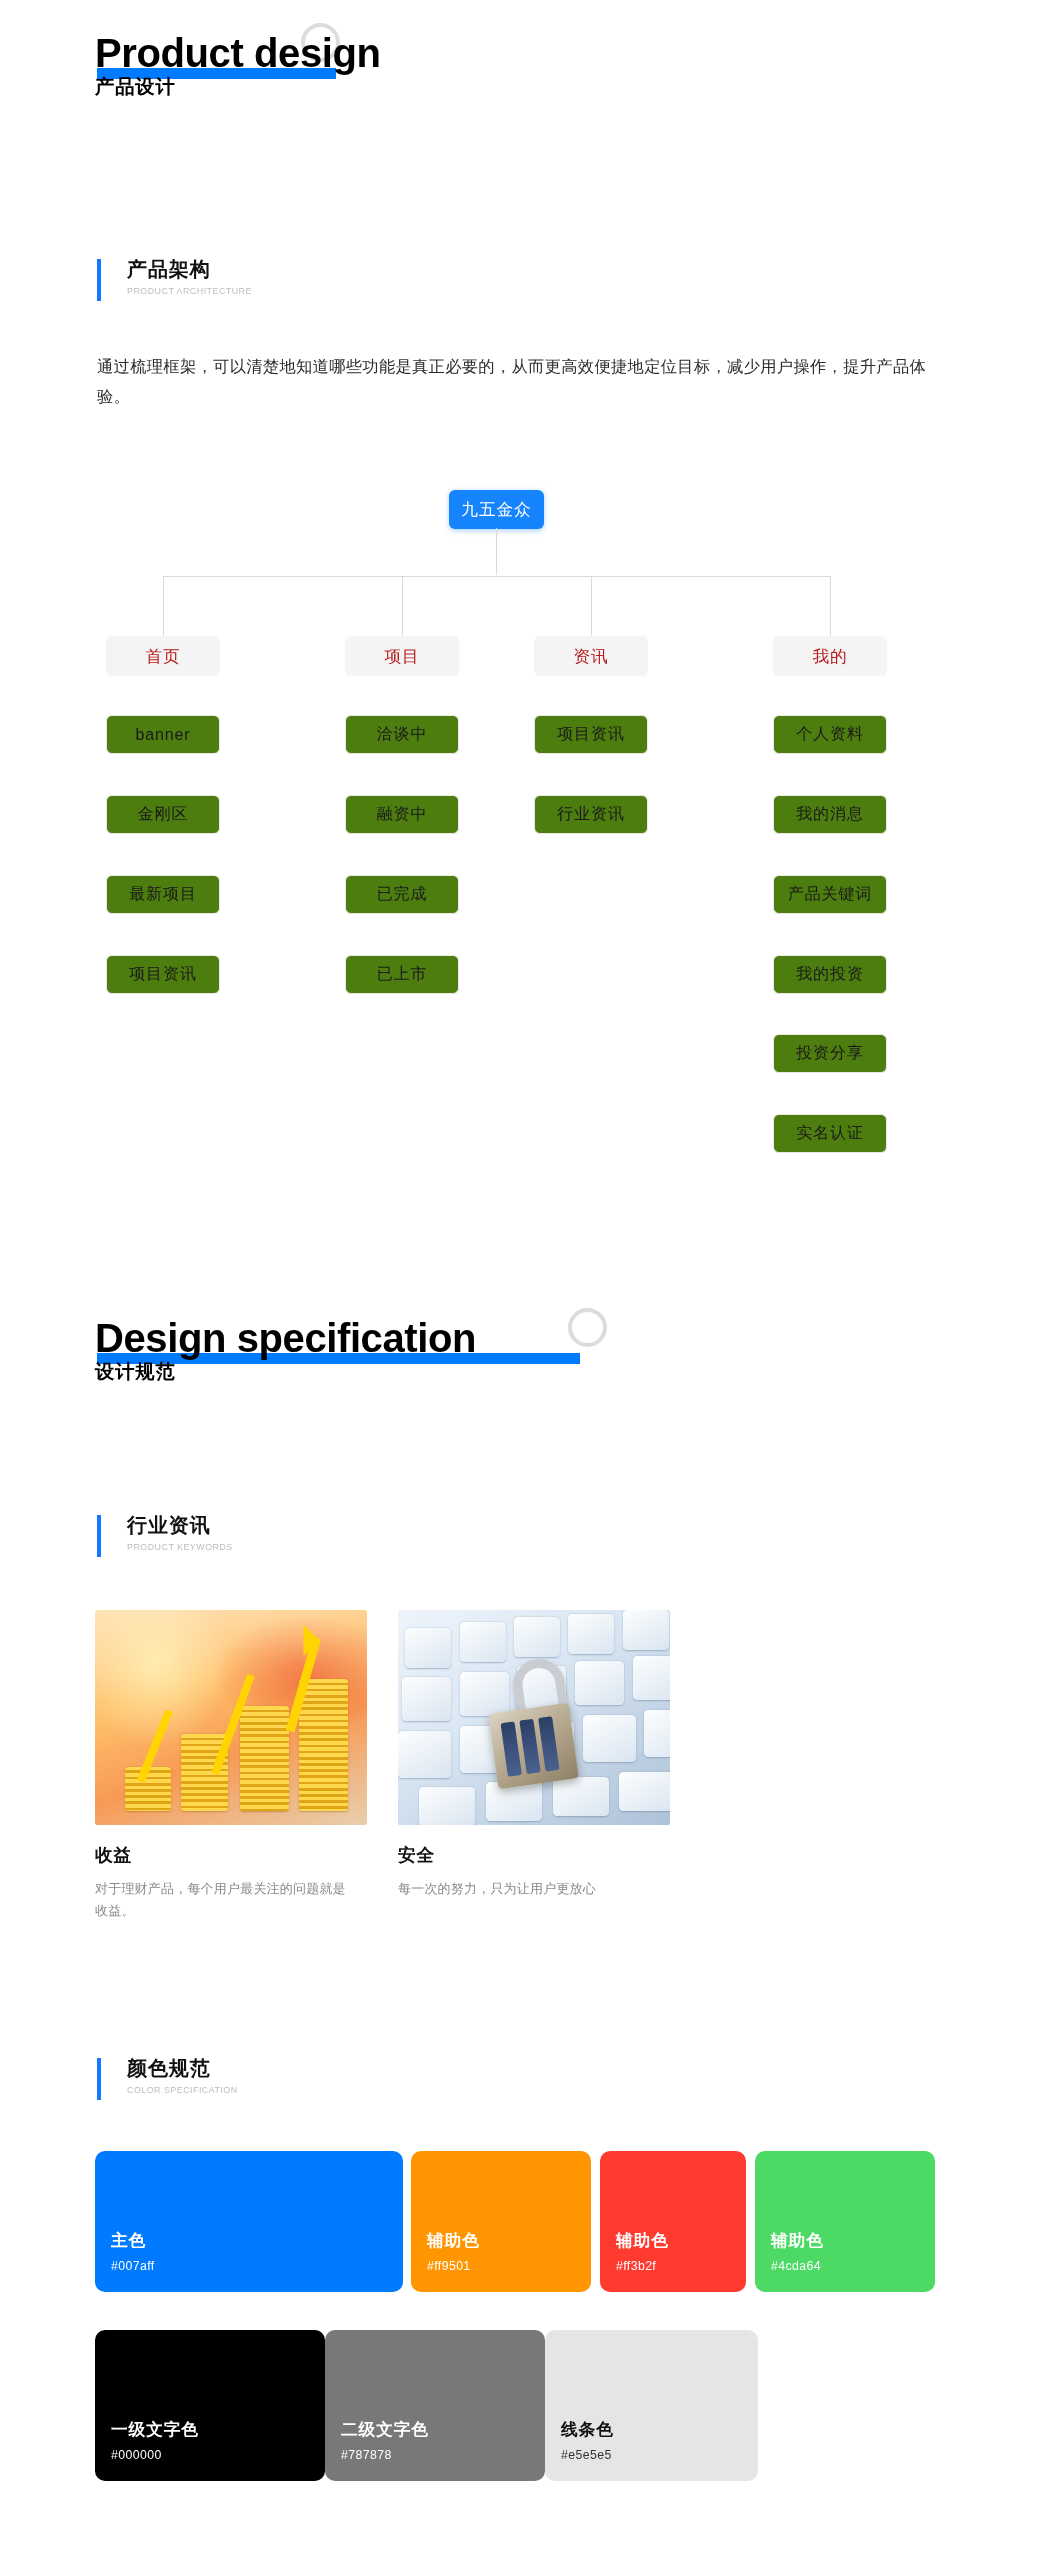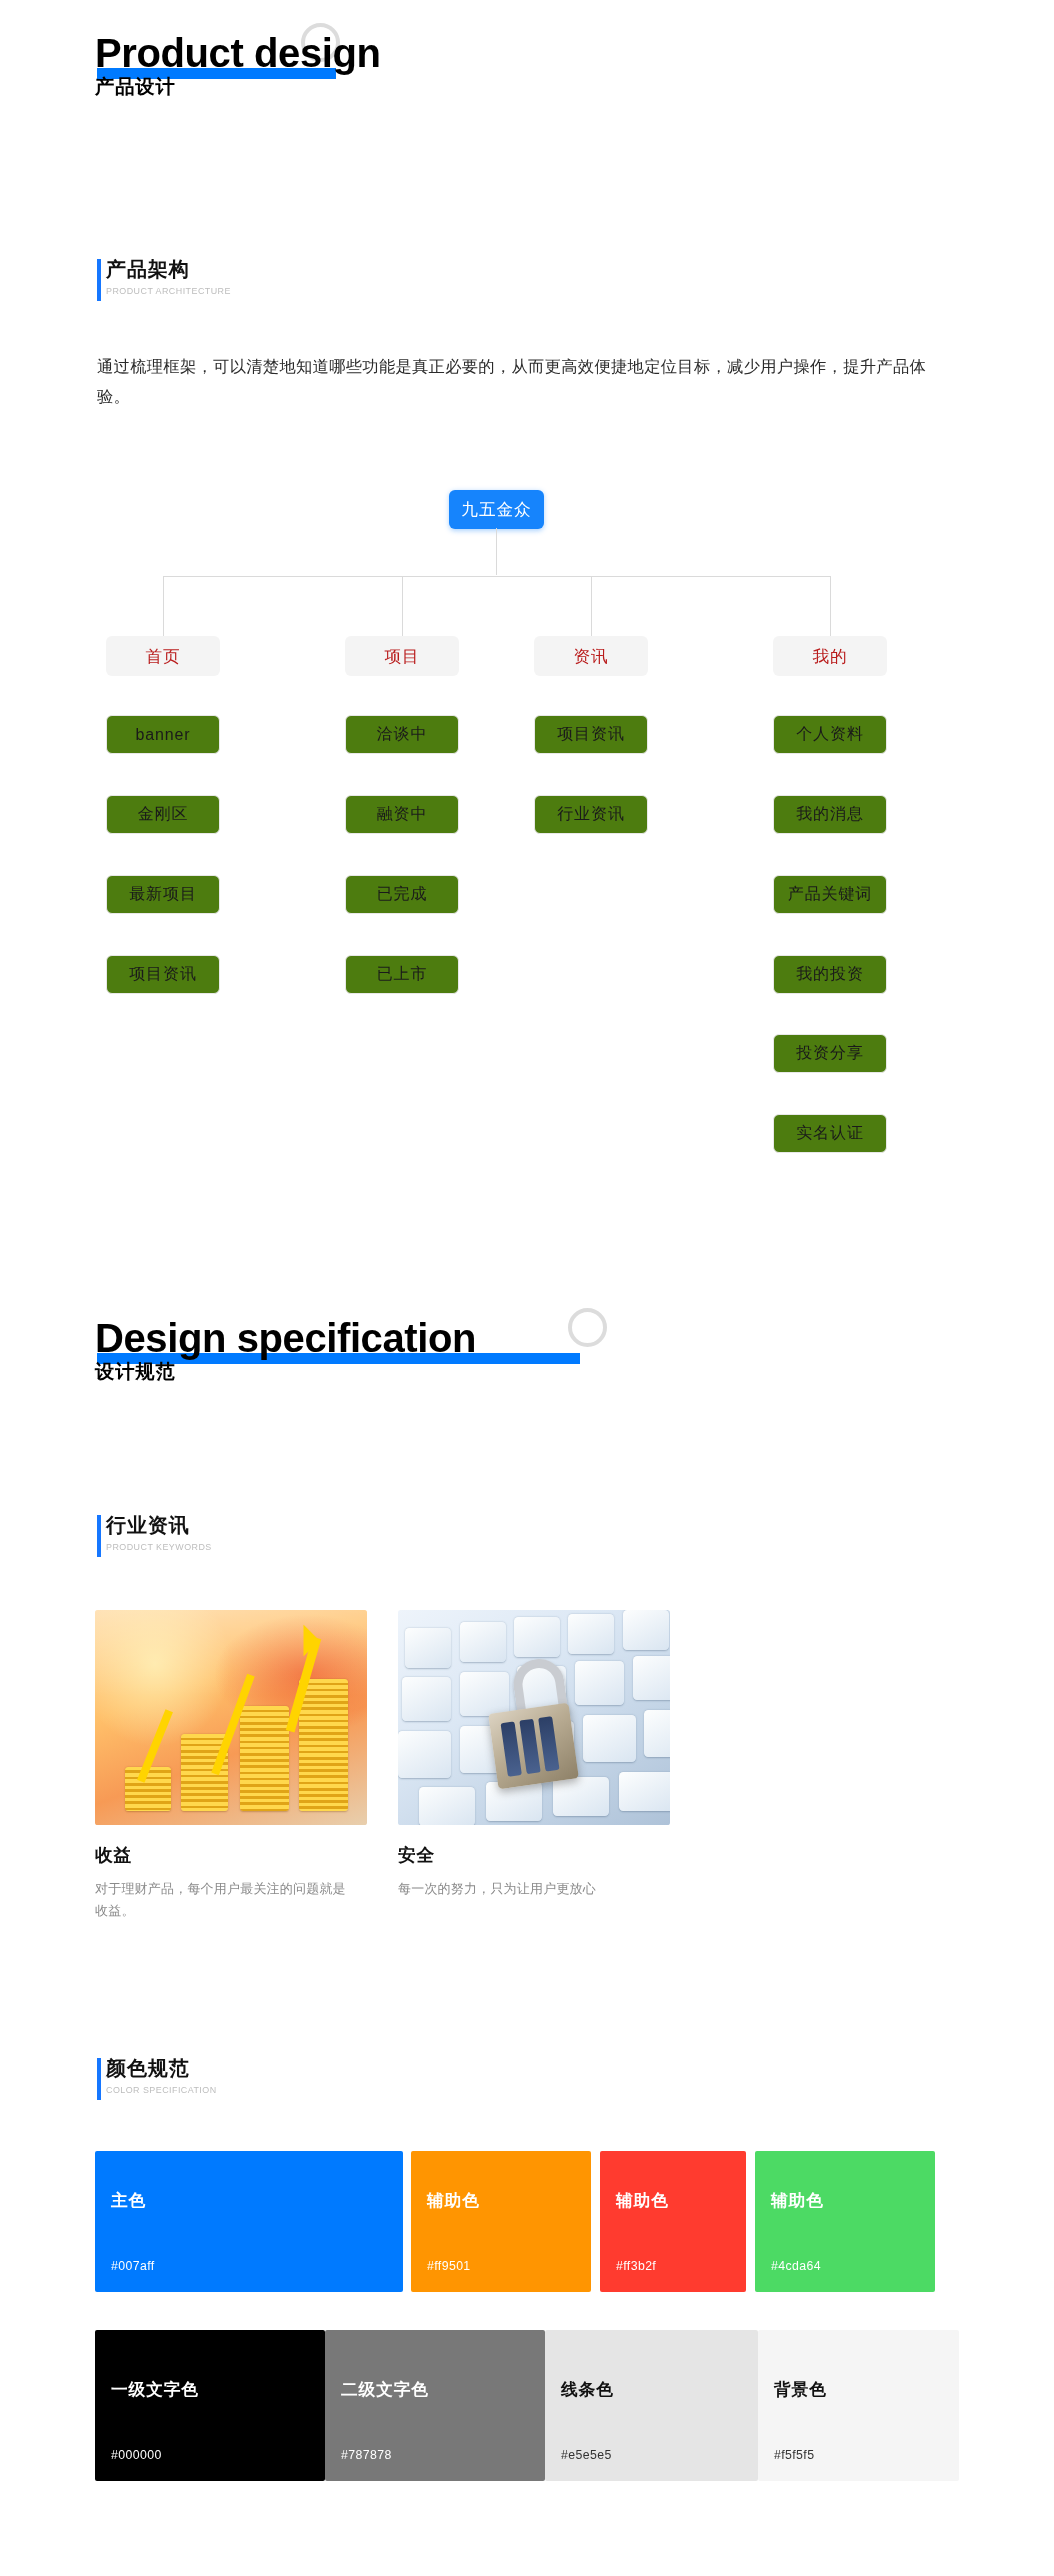--- a/index.html
+++ b/index.html
@@ -47,21 +47,21 @@
     position: relative;
     z-index: 2;
     margin-top: 0;
     font-size: 19.3px;
     font-weight: bold;
     color: #000;
     letter-spacing: 0.9px;
   }
 
   
-  .sub-head { position: absolute; padding-left: 9px; }
+  .sub-head { position: absolute; padding-left: 30px; }
   .sub-head::before {
     content: "";
     position: absolute;
     left: 0; top: 1.8px;
     width: 4.4px; height: 42px;
     background: #1677ff;
   }
   .sub-head .cn {
     font-size: 20px;
     font-weight: bold;
@@ -187,26 +187,25 @@
         #e84d7a 60deg, #ff3b2f 78deg, #ffd9e0 95deg,
         #c7d6f5 115deg, #3f4fa8 145deg, #1e2a6e 180deg,
         #3b4aa0 215deg, #7f8fe0 245deg, #2a3580 275deg,
         #ff5a7a 300deg, #ffb3c6 318deg, #5766c4 340deg, #2a2f7a 360deg);
   }
   .speed-streak { position: absolute; background: rgba(255,255,255,.55); height: 1.8px; }
 
   
   .swatch {
     position: absolute;
-    border-radius: 2px;
+    border-radius: 10px;
     display: flex;
     flex-direction: column;
     justify-content: flex-end;
     padding: 0 0 19.3px 16px;
-    gap: 40px;
   }
   .swatch .name { font-size: 16.7px; font-weight: bold; letter-spacing: 0.9px; }
   .swatch .hex { font-size: 12.3px; margin-top: 7px; letter-spacing: 0.4px; }
   .swatch.light-text .name, .swatch.light-text .hex { color: #ffffff; }
   .swatch.dark-text .name { color: #111111; }
   .swatch.dark-text .hex { color: #333333; }
 </style>
 </head>
 <body>
 
@@ -356,19 +355,15 @@
     <div class="hex">#000000</div>
   </div>
   <div class="swatch light-text" style="left:325px; top:2330px; width:220px; height:151px; background:#787878;">
     <div class="name">二级文字色</div>
     <div class="hex">#787878</div>
   </div>
   <div class="swatch dark-text" style="left:545px; top:2330px; width:213px; height:151px; background:#e5e5e5;">
     <div class="name">线条色</div>
     <div class="hex">#e5e5e5</div>
   </div>
-  <div class="swatch dark-text" style="left:758px; top:2330px; width:201px; height:151px; background:#f5f5f5;">
-    <div class="name">背景色</div>
-    <div class="hex">#f5f5f5</div>
-  </div>
 
 </div>
 
 
 </body></html>

